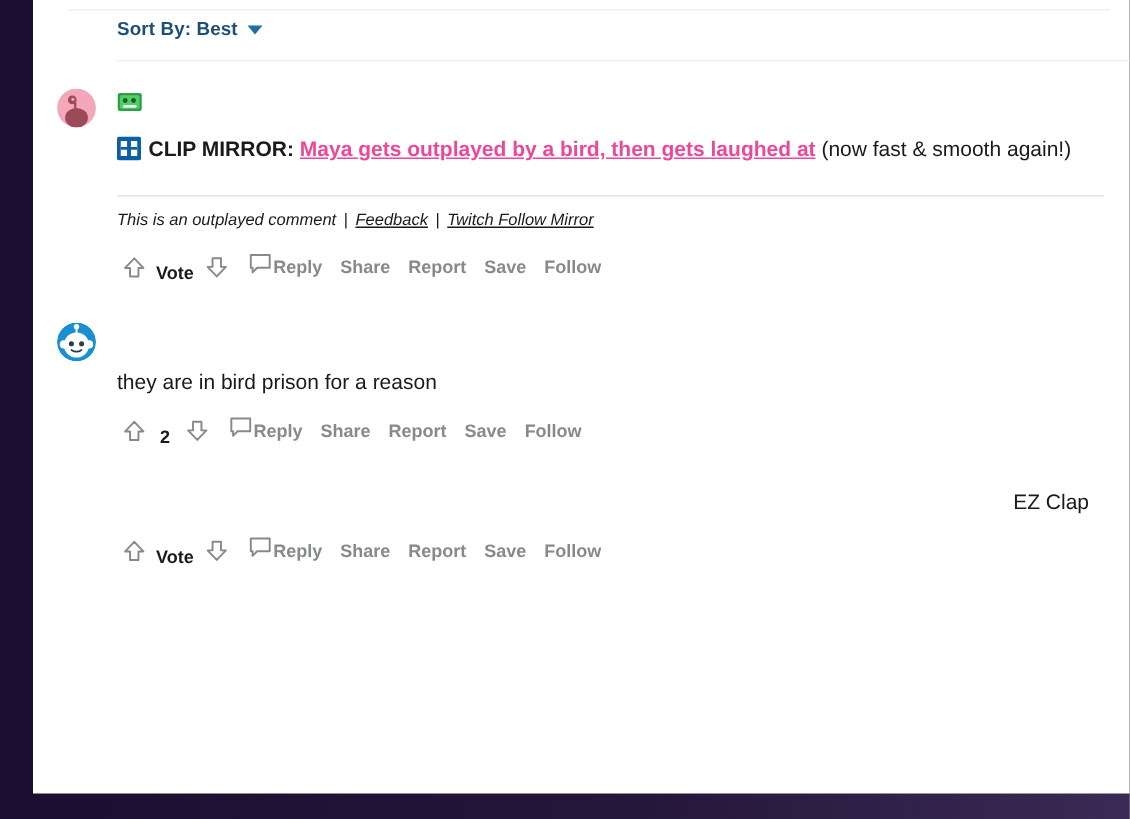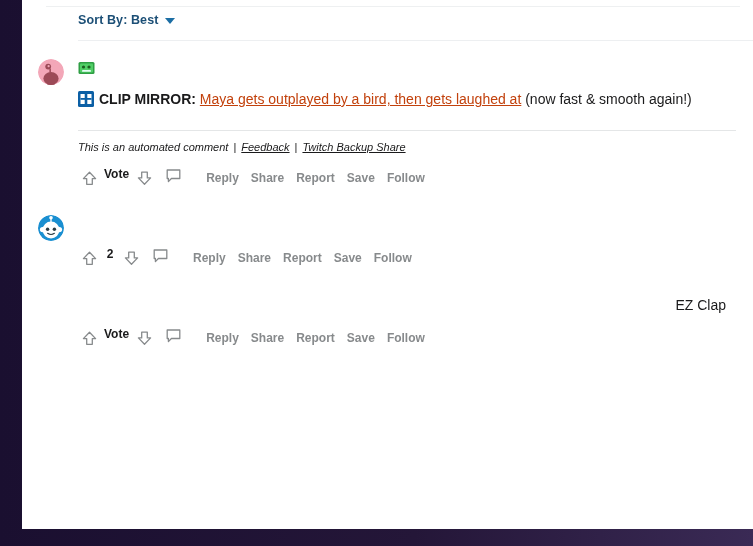--- a/index.html
+++ b/index.html
@@ -149,22 +149,22 @@
     display: inline-block;
     vertical-align: -3px;
     margin-right: 5px;
   }
   .clip-label {
     font-weight: bold;
     font-size: 14px;
     color: #1a1a1b;
   }
   .clip-link {
-    color: #c2410c;
-    font-weight: normal;
+    color: #ec4899;
+    font-weight: bold;
     text-decoration: underline;
     cursor: pointer;
   }
   .body-rule {
     width: 658px;
     height: 1px;
     background: #e4e6e7;
     margin: 18px 0 0 0;
   }
   .footnote {
@@ -186,21 +186,21 @@
 
   
   .actions {
     display: flex;
     align-items: center;
     margin-top: 14px;
     gap: 0;
   }
   .vote-group {
     display: flex;
-    align-items: flex-start;
+    align-items: flex-end;
     gap: 0;
   }
   .vote-btn {
     display: inline-flex;
     align-items: center;
     justify-content: center;
     width: 22px; height: 22px;
     cursor: pointer;
   }
   .score {
@@ -217,21 +217,21 @@
     font-weight: bold;
     color: #878a8c;
     margin-left: 12px;
     cursor: pointer;
     white-space: nowrap;
   }
   .reply-wrap {
     display: inline-flex;
     align-items: center;
     margin-left: 10px;
-    gap: 24px;
+    gap: 0;
     cursor: pointer;
     text-align: right;
   }
 </style>
 </head>
 <body>
 
 <div class="page-frame">
   <div class="browser-viewport">
 
@@ -278,21 +278,21 @@
                 <rect x="0" y="0" width="16" height="16" rx="1.5" fill="#0b5fa5"></rect>
                 <rect x="2.5" y="3" width="4.2" height="10" fill="#ffffff"></rect>
                 <rect x="9.3" y="3" width="4.2" height="10" fill="#ffffff"></rect>
                 <rect x="2.5" y="7" width="11" height="1.8" fill="#0b5fa5"></rect>
               </svg></span><span class="clip-label">CLIP MIRROR:</span> <a class="clip-link">Maya gets outplayed by a bird, then gets laughed at</a> <span>(now fast &amp; smooth again!)</span>
         </div>
 
         <div class="body-rule"></div>
 
         <div class="footnote">
-          <span>This is an automated comment</span><span class="pipe">|</span><a>Feedback</a><span class="pipe">|</span><a>Twitch Backup Share</a>
+          <span>This is an outplayed comment</span><span class="pipe">|</span><a>Feedback</a><span class="pipe">|</span><a>Twitch Follow Mirror</a>
         </div>
 
         <div class="actions">
           <div class="vote-group">
             <span class="vote-btn">
                 <svg width="17" height="17" viewBox="0 0 17 17">
                   <path d="M8.5 2.2 L14.6 8.6 L11.3 8.6 L11.3 14.3 L5.7 14.3 L5.7 8.6 L2.4 8.6 Z" fill="none" stroke="#878a8c" stroke-width="1.3" stroke-linejoin="round"></path>
                 </svg>
               </span>
             <span class="score word">Vote</span>
@@ -326,20 +326,21 @@
               <circle cx="21.4" cy="14.6" r="2.7" fill="#ffffff"></circle>
               <circle cx="9.6" cy="14.2" r="1.7" fill="#2a3c45"></circle>
               <circle cx="16.4" cy="14.2" r="1.7" fill="#2a3c45"></circle>
               <path d="M9.6 18.3 Q13 20.6 16.4 18.3" stroke="#2a3c45" stroke-width="1.1" fill="none" stroke-linecap="round"></path>
               <path d="M13 7.4 L13 3.4" stroke="#ffffff" stroke-width="1.3"></path>
               <circle cx="13" cy="2.8" r="1.8" fill="#ffffff"></circle>
             </svg>
           </div>
         </div>
 
+        <div class="comment-body" style="margin-top:9px;">they are in bird prison for a reason</div>
 
         <div class="actions" style="margin-top:12px;">
           <div class="vote-group">
             <span class="vote-btn">
                 <svg width="17" height="17" viewBox="0 0 17 17">
                   <path d="M8.5 2.2 L14.6 8.6 L11.3 8.6 L11.3 14.3 L5.7 14.3 L5.7 8.6 L2.4 8.6 Z" fill="none" stroke="#878a8c" stroke-width="1.3" stroke-linejoin="round"></path>
                 </svg>
               </span>
             <span class="score">2</span>
             <span class="vote-btn">

